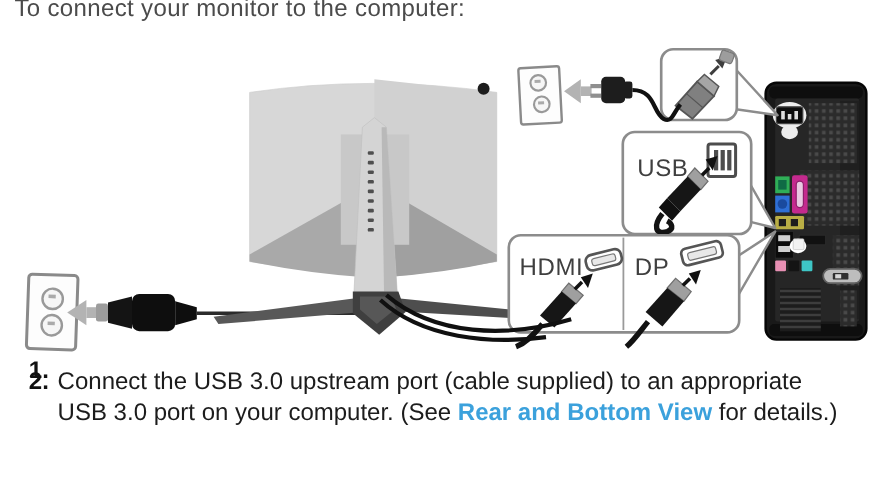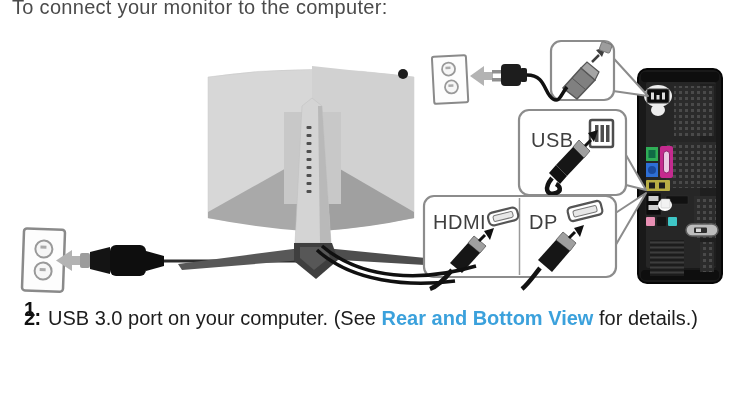--- a/index.html
+++ b/index.html
@@ -234,15 +234,16 @@
     <path d="M322,246 C362,280 422,282 476,266" stroke="#101010" stroke-width="3.5" fill="none"></path>
   </g>
 </svg>
 
 <div class="steps">
   <div class="step">
     <span class="num">1.</span>
   </div>
   <div class="step">
     <span class="num">2.</span>
+    <div>Connect the USB 3.0 upstream port (cable supplied) to an appropriate</div>
     <div><span>USB 3.0 port on your computer. (See </span><span class="doc-link">Rear and Bottom View</span><span> for details.)</span></div>
   </div>
 </div>
 
 </body></html>

